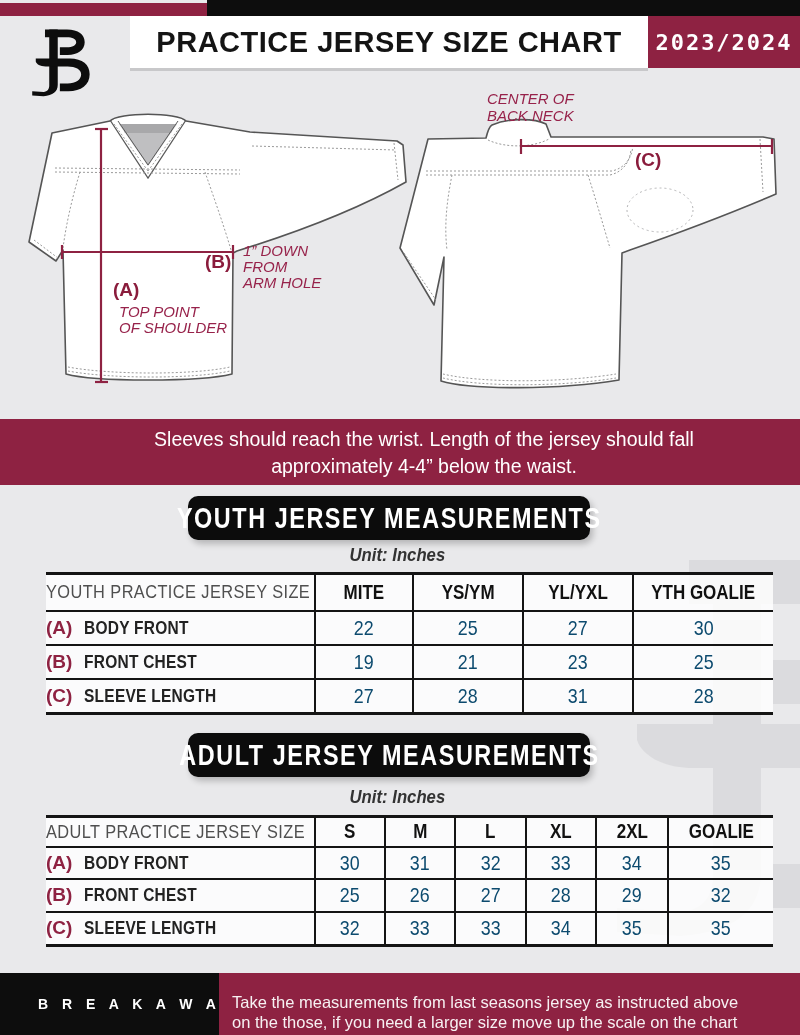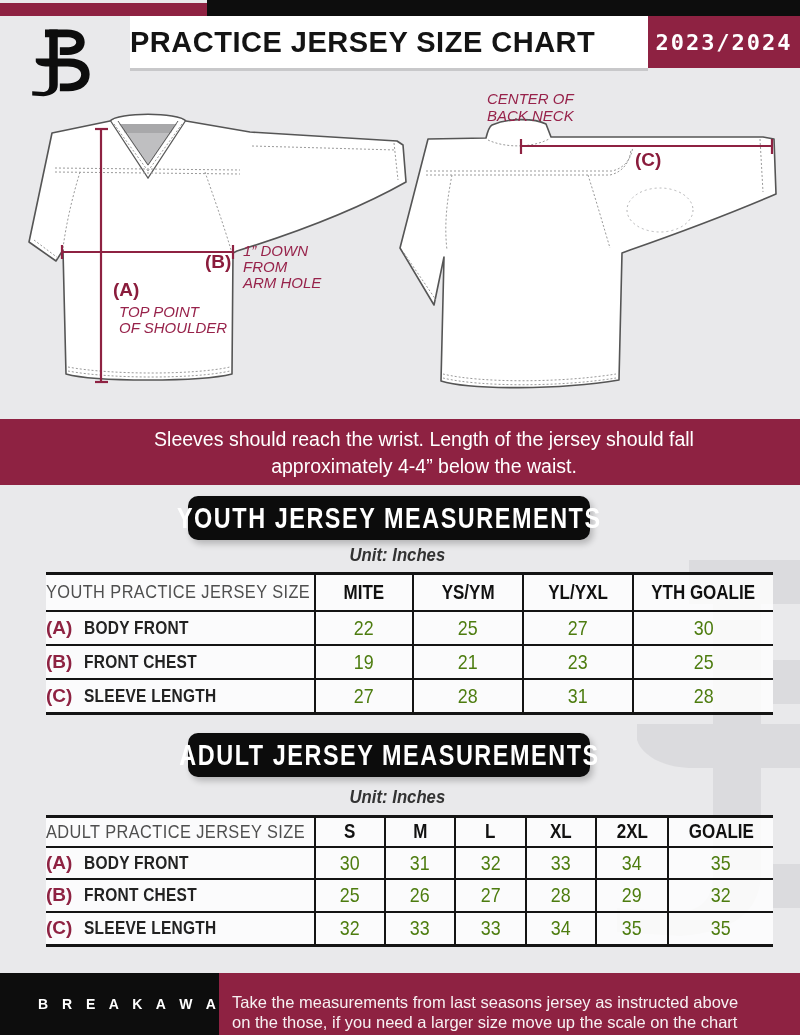--- a/index.html
+++ b/index.html
@@ -4,21 +4,21 @@
 <style>
   html,body{margin:0;padding:0;}
   .page{position:relative;width:800px;height:1035px;background:#e9e9eb;overflow:hidden;
         font-family:"Liberation Sans",sans-serif;}
   .abs{position:absolute;}
 
   
   .top-black{left:207px;top:0;width:593px;height:16px;background:#0d0d0d;}
   .top-maroon{left:0;top:3px;width:207px;height:13px;background:#8e2242;}
   .title-box{left:130px;top:16px;width:518px;height:52px;background:#ffffff;
-             box-shadow:0 3px 0 #c8c8ca;display:flex;align-items:center;}
+             box-shadow:0 3px 0 #c8c8ca;display:flex;align-items:center;justify-content:center;}
   .title-box span{font-size:29px;font-weight:bold;color:#141414;letter-spacing:.5px;white-space:nowrap;}
   .season-box{left:648px;top:16px;width:152px;height:52px;background:#8e2242;
               display:flex;align-items:center;justify-content:center;}
   .season-box span{font-family:"DejaVu Sans Mono",monospace;font-size:22px;font-weight:bold;
                    color:#fff;letter-spacing:2px;white-space:nowrap;}
   .logo-svg{left:26px;top:26px;}
 
   
   .cx78{display:inline-block;transform:scaleX(.78);transform-origin:center;white-space:nowrap;}
   .cx85{display:inline-block;transform:scaleX(.85);transform-origin:center;white-space:nowrap;}
@@ -38,21 +38,21 @@
         font-size:19px;color:#333;}
 
   
   table.sizes{position:absolute;left:46px;width:727px;border-collapse:collapse;table-layout:fixed;
               border-top:3px solid #141414;border-bottom:3px solid #141414;background:rgba(255,255,255,.82);}
   table.sizes td{border-top:2px solid #141414;padding:0;vertical-align:middle;}
   table.sizes tr.hrow td{border-top:none;}
   table.sizes td.val{border-left:2px solid #141414;text-align:center;}
   .lbl-h{color:#4f4f4f;font-size:19px;letter-spacing:.5px;padding-left:12px;}
   .size-h{font-weight:bold;font-size:20px;color:#111;}
-  .num{font-size:21px;color:#4d7c0f;}
+  .num{font-size:21px;color:#0c4a6e;}
   td.lbl{padding-left:24px;}
   .key{color:#8e2242;font-weight:bold;font-size:19px;margin-right:12px;}
   .rlab{font-weight:bold;font-size:18px;color:#222;letter-spacing:.3px;}
 
   
   .foot-black{left:0;top:973px;width:219px;height:62px;background:#0d0d0d;
               display:flex;align-items:center;}
   .foot-maroon{left:219px;top:973px;width:581px;height:62px;background:#8e2242;color:#f7f0f2;
                box-sizing:border-box;padding:20px 0 0 13px;}
   .foot-maroon div{font-size:16.5px;line-height:19.5px;}

